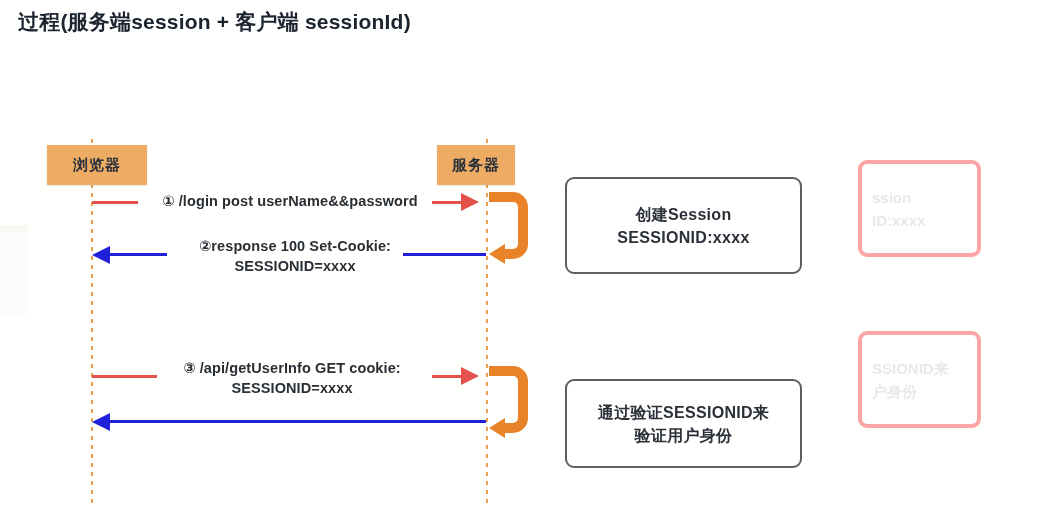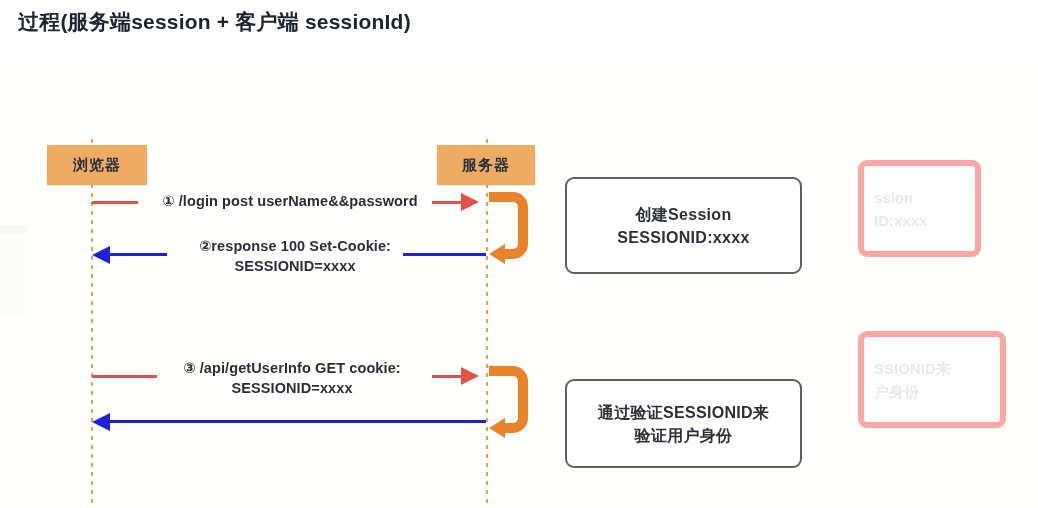--- a/index.html
+++ b/index.html
@@ -64,21 +64,21 @@
     font-size: 15px;
     font-weight: bold;
     display: flex;
     align-items: center;
     justify-content: center;
     letter-spacing: 1px;
     box-shadow: 0 1px 2px rgba(0,0,0,.10);
     margin-top: 44px;
   }
   #actor-browser { left: 47px; top: 101px; width: 100px; height: 40px; }
-  #actor-server  { left: 437px; top: 101px; width: 98px;  height: 40px; }
+  #actor-server  { left: 437px; top: 101px; width: 78px;  height: 40px; }
 
   
   .msg-label {
     position: absolute;
     font-size: 14.5px;
     font-weight: bold;
     color: #2a2f36;
     text-align: center;
     line-height: 20px;
     white-space: pre;
@@ -123,36 +123,36 @@
     line-height: 23px;
     white-space: pre-line;
     letter-spacing: .3px;
   }
   #note-create-session { left: 565px; top: 177px; width: 237px; height: 97px; }
   #note-verify-session { left: 565px; top: 352px; width: 237px; height: 89px; margin-top: 27px; }
 
   
   .ghost-box {
     position: absolute;
-    border: 6px solid #fca5a5;
+    border: 4px solid #fca5a5;
     border-radius: 9px;
     background: #ffffff;
     color: #e7e8e9;
     font-size: 15px;
     font-weight: bold;
     line-height: 23px;
     text-align: left;
     white-space: pre-line;
     display: flex;
     align-items: center;
     padding-left: 10px;
     overflow: hidden;
   }
   #ghost-create-session { left: 858px; top: 160px; width: 123px; height: 97px; }
-  #ghost-verify-session { left: 858px; top: 331px; width: 148px; height: 97px; }
+  #ghost-verify-session { left: 858px; top: 331px; width: 123px; height: 97px; }
 </style>
 </head>
 <body>
 
 <div id="canvas-tint"></div>
 <div id="faint-left-block"></div>
 <div id="faint-left-strip"></div>
 
 <div id="page-title">过程(服务端session + 客户端 sessionId)</div>
 

